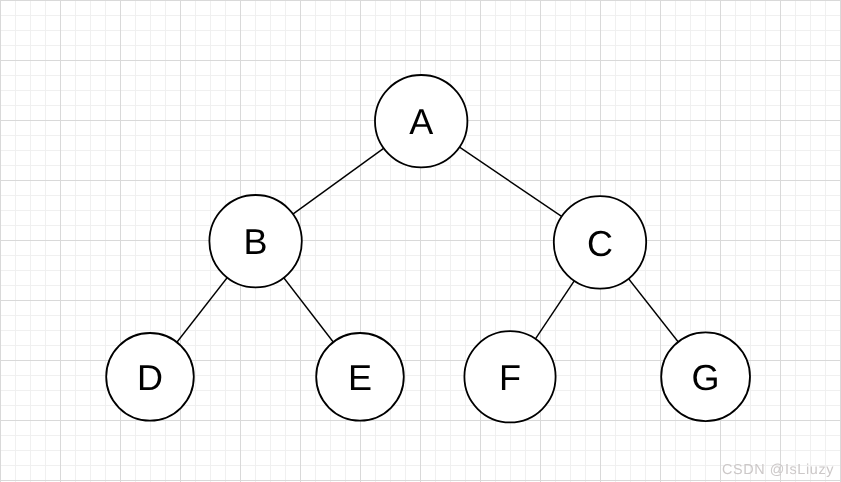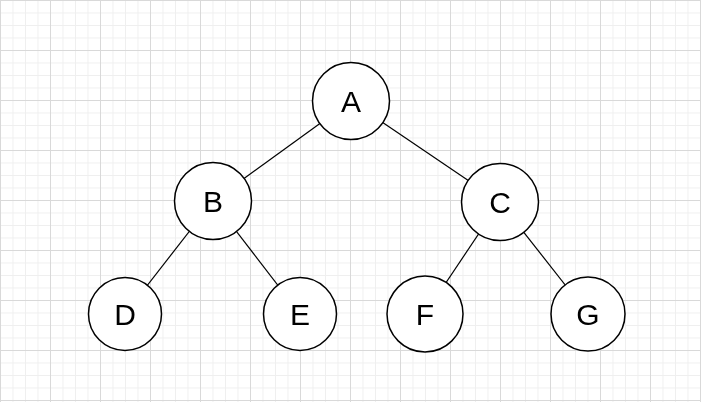--- a/index.html
+++ b/index.html
@@ -94,13 +94,14 @@
       <circle class="node-circle" cx="425" cy="314" r="38"></circle>
       <text class="node-label" x="425" y="325">F</text>
     </g>
 
     <g>
       <circle class="node-circle" cx="588" cy="314" r="37"></circle>
       <text class="node-label" x="588" y="325">G</text>
     </g>
   </svg>
 
+  <div class="watermark">CSDN @IsLiuzy</div>
 </div>
 
 </body></html>

